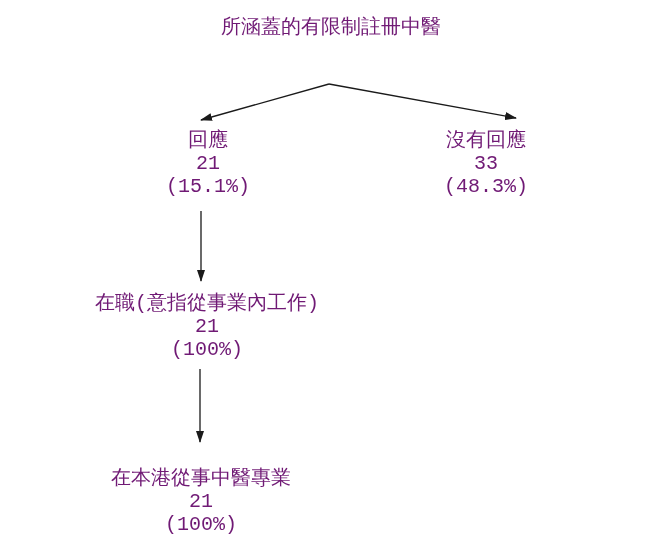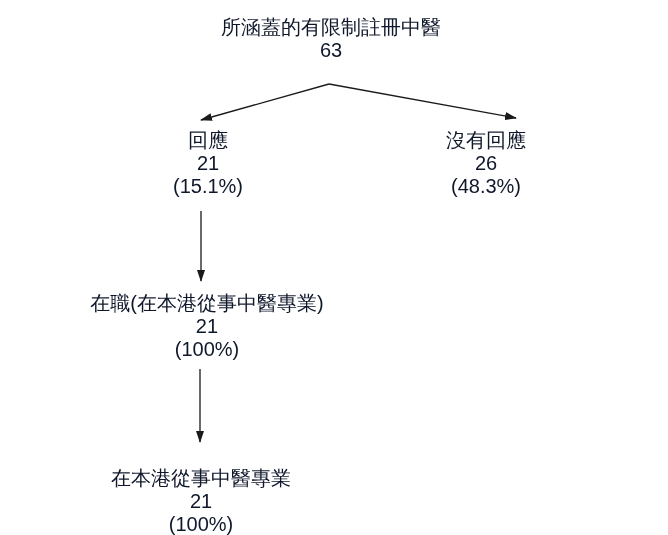--- a/index.html
+++ b/index.html
@@ -5,22 +5,22 @@
   html, body {
     margin: 0;
     padding: 0;
     background: #ffffff;
   }
   .canvas {
     position: relative;
     width: 560px;
     height: 535px;
     background: #ffffff;
-    font-family: Liberation Sans, sans-serif;
-    color: #0f172a;
+    font-family: Liberation Mono, monospace;
+    color: #701a75;
     overflow: hidden;
   }
   .arrow-layer {
     position: absolute;
     left: 0;
     top: 0;
     width: 668px;
     height: 535px;
   }
   .arrow-layer line {
@@ -51,37 +51,36 @@
       </marker>
     </defs>
     <line x1="329" y1="84" x2="201" y2="120" marker-end="url(#arrowhead)"></line>
     <line x1="329" y1="84" x2="516" y2="118" marker-end="url(#arrowhead)"></line>
     <line x1="201" y1="211" x2="201" y2="281" marker-end="url(#arrowhead)"></line>
     <line x1="200" y1="369" x2="200" y2="442" marker-end="url(#arrowhead)"></line>
   </svg>
 
   <div class="node" style="left:331px; top:16px">
     <div class="lbl">所涵蓋的有限制註冊中醫</div>
-    <div class="num">63</div>
   </div>
 
   <div class="node" style="left:208px; top:129px">
     <div class="lbl">回應</div>
     <div class="num">21</div>
     <div class="pct">(15.1%)</div>
   </div>
 
   <div class="node" style="left:486px; top:129px">
     <div class="lbl">沒有回應</div>
-    <div class="num">26</div>
+    <div class="num">33</div>
     <div class="pct">(48.3%)</div>
   </div>
 
   <div class="node" style="left:207px; top:292px">
-    <div class="lbl">在職(在本港從事中醫專業)</div>
+    <div class="lbl">在職(意指從事業內工作)</div>
     <div class="num">21</div>
     <div class="pct">(100%)</div>
   </div>
 
   <div class="node" style="left:201px; top:467px">
     <div class="lbl">在本港從事中醫專業</div>
     <div class="num">21</div>
     <div class="pct">(100%)</div>
   </div>
 

